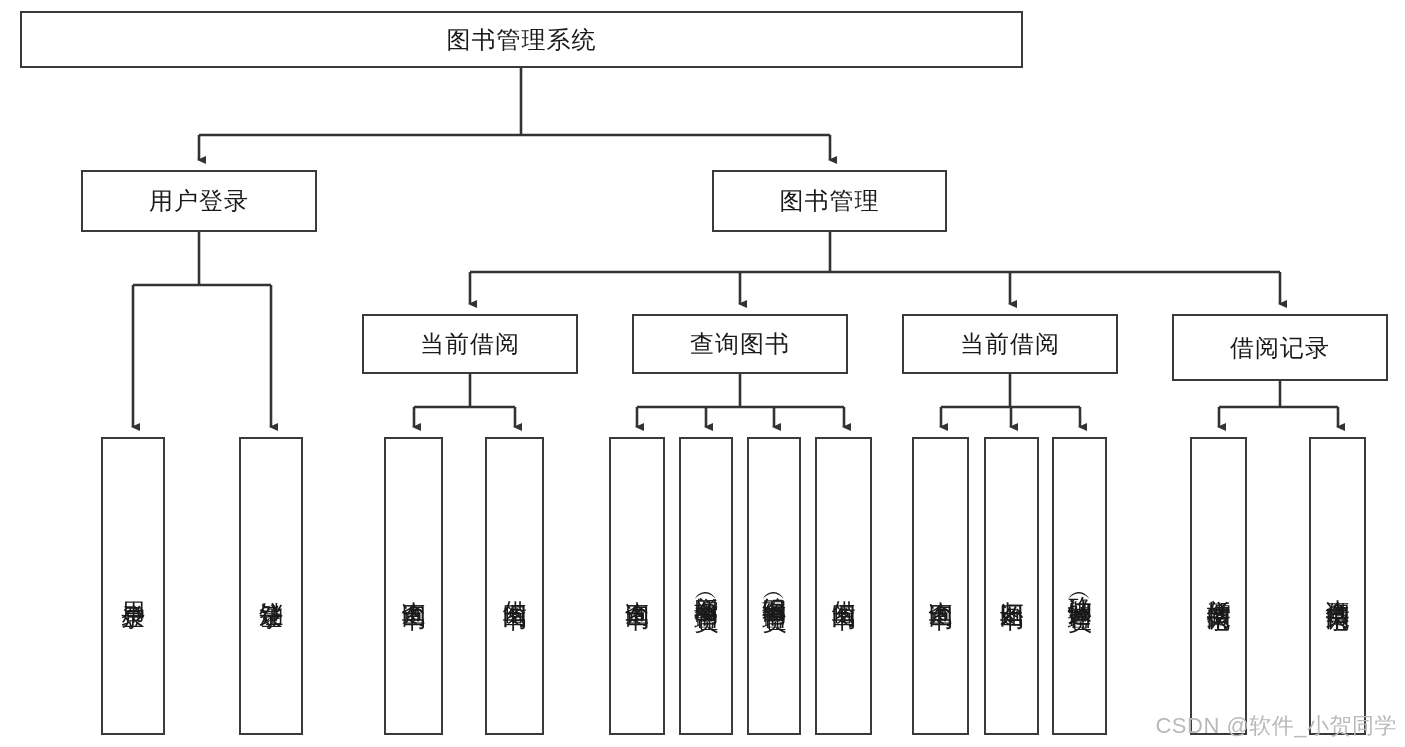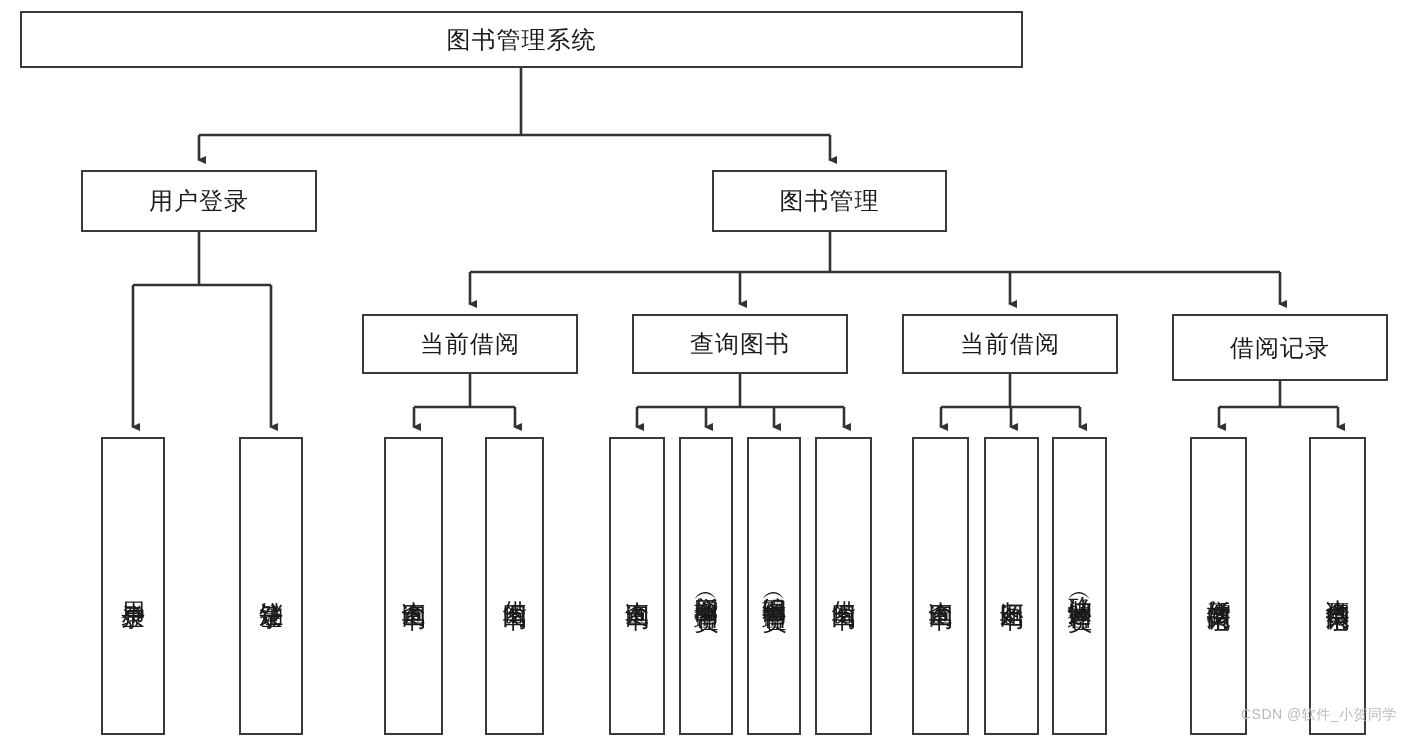--- a/index.html
+++ b/index.html
@@ -47,22 +47,22 @@
     position: absolute;
     left: 0;
     top: 0;
     width: 1405px;
     height: 747px;
     pointer-events: none;
   }
   .watermark {
     position: absolute;
     right: 8px;
-    bottom: 23px;
-    font-size: 14px;
+    bottom: 6px;
+    font-size: 22px;
     color: #b9b9b9;
     letter-spacing: 0.5px;
     white-space: nowrap;
   }
 </style>
 </head>
 <body>
 
 <div id="canvas">
 

